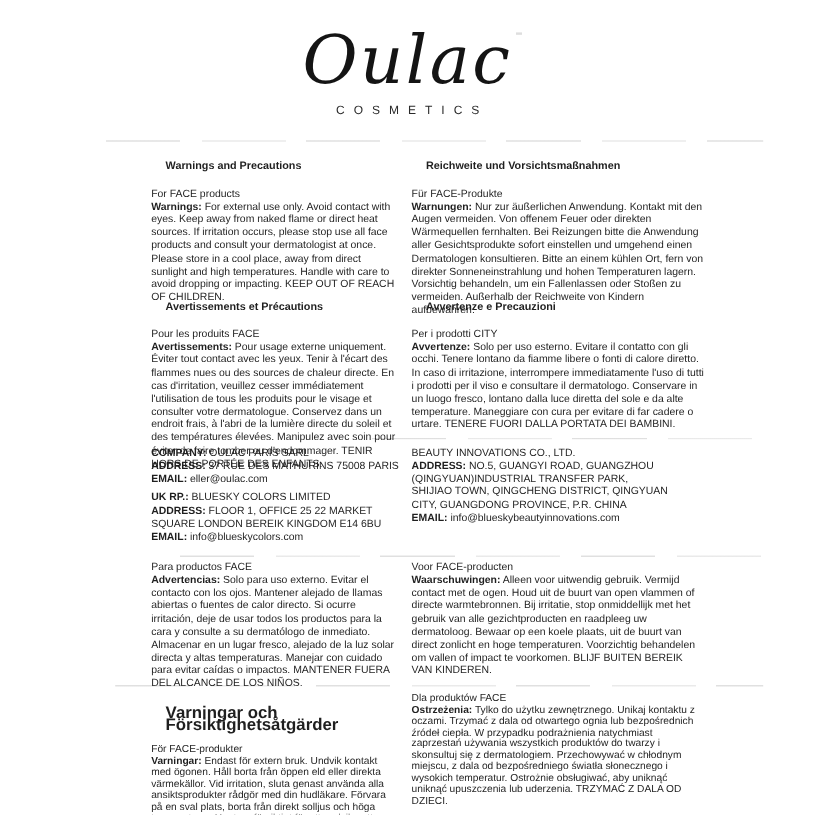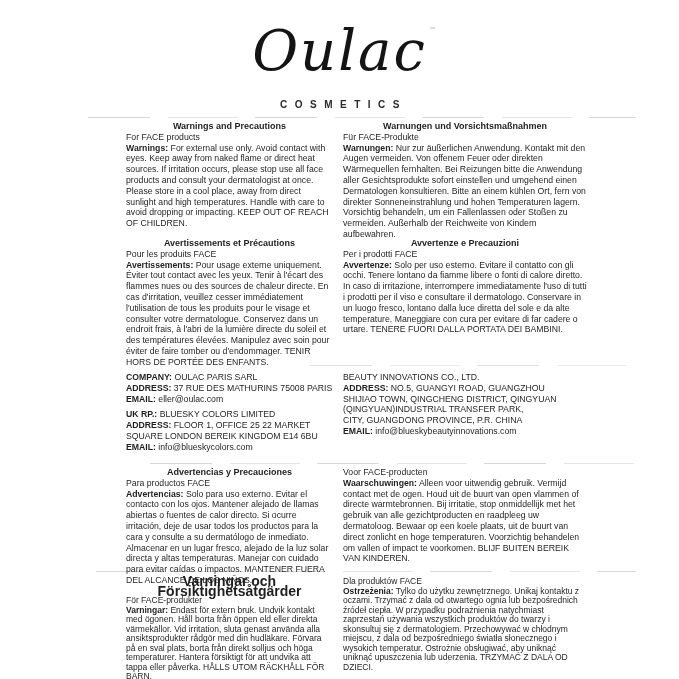--- a/index.html
+++ b/index.html
@@ -7,42 +7,42 @@
     position:relative;width:679px;height:679px;background:#ffffff;overflow:hidden;
     font-family:"Liberation Sans","DejaVu Sans",sans-serif;color:#1f1f1f;
   }
   
   .logo-block{position:absolute;top:22px;left:0;width:100%;text-align:center;}
   .logo-script{
     font-family:"DejaVu Serif",serif;font-style:italic;font-weight:400;
     font-size:56px;line-height:1.05;letter-spacing:2px;color:#141414;
   }
   .logo-tagline{
-    margin-top:18px;font-size:10px;letter-spacing:7.5px;padding-left:8px;
-    color:#2a2a2a;font-weight:700;
+    margin-top:6px;font-size:10px;letter-spacing:7.5px;padding-left:8px;
+    color:#2a2a2a;font-weight:400;
   }
   .speck{position:absolute;left:430px;top:27px;width:5px;height:2px;background:#dedede;}
   
   .divider{
     position:absolute;height:1px;opacity:.55;
     background:repeating-linear-gradient(90deg,#b9b9b9 0 62px,transparent 62px 80px,#cfcfcf 80px 150px,transparent 150px 167px);
   }
   .d1{top:117px;left:88px;width:548px;}
   .d2{top:365px;left:310px;width:326px;opacity:.45;}
   .d3{top:463px;left:150px;width:488px;}
   .d4{top:571px;left:96px;width:540px;}
   
   .content{
     position:absolute;left:126px;top:121px;width:461px;
     display:grid;grid-template-columns:207px 244px;column-gap:10px;
     grid-template-rows:117px 134px 95px 110px auto;
     font-size:8.7px;line-height:10.8px;
   }
   .sec{margin:0;}
-  .sec-title{margin:0;font-size:9px;font-weight:bold;line-height:inherit;text-align:center;}
+  .sec-title{margin:12px;font-size:9px;font-weight:bold;line-height:inherit;}
   .sec-sub{margin:0;}
   .sec-body{margin:0;}
   .lead{font-weight:bold;margin-top:10px;}
   .info-line{margin:0;}
   .info-line b{font-weight:bold;}
   .gap{margin-top:5px;}
   .tight{line-height:9.5px;font-size:8.5px;}
   .tight .sec-title{font-size:14px;}
 </style>
 </head>
@@ -62,56 +62,55 @@
   <div class="divider d4"></div>
 
   <div class="content">
 
     <section class="sec">
       <h3 class="sec-title">Warnings and Precautions</h3>
       <div class="sec-sub">For FACE products</div>
       <p class="sec-body"><b class="lead">Warnings:</b> <span>For external use only. Avoid contact with eyes. Keep away from naked flame or direct heat sources. If irritation occurs, please stop use all face products and consult your dermatologist at once. Please store in a cool place, away from direct sunlight and high temperatures. Handle with care to avoid dropping or impacting. KEEP OUT OF REACH OF CHILDREN.</span></p>
     </section>
     <section class="sec">
-      <h3 class="sec-title">Warnungen und Vorsichtsmaßnahmen</h3>
+      <h3 class="sec-title">Reichweite und Vorsichtsmaßnahmen</h3>
       <div class="sec-sub">Für FACE-Produkte</div>
       <p class="sec-body"><b class="lead">Warnungen:</b> <span>Nur zur äußerlichen Anwendung. Kontakt mit den Augen vermeiden. Von offenem Feuer oder direkten Wärmequellen fernhalten. Bei Reizungen bitte die Anwendung aller Gesichtsprodukte sofort einstellen und umgehend einen Dermatologen konsultieren. Bitte an einem kühlen Ort, fern von direkter Sonneneinstrahlung und hohen Temperaturen lagern. Vorsichtig behandeln, um ein Fallenlassen oder Stoßen zu vermeiden. Außerhalb der Reichweite von Kindern aufbewahren.</span></p>
     </section>
 
     <section class="sec">
       <h3 class="sec-title">Avertissements et Précautions</h3>
       <div class="sec-sub">Pour les produits FACE</div>
       <p class="sec-body"><b class="lead">Avertissements:</b> <span>Pour usage externe uniquement. Éviter tout contact avec les yeux. Tenir à l'écart des flammes nues ou des sources de chaleur directe. En cas d'irritation, veuillez cesser immédiatement l'utilisation de tous les produits pour le visage et consulter votre dermatologue. Conservez dans un endroit frais, à l'abri de la lumière directe du soleil et des températures élevées. Manipulez avec soin pour éviter de faire tomber ou d'endommager. TENIR HORS DE PORTÉE DES ENFANTS.</span></p>
     </section>
     <section class="sec">
       <h3 class="sec-title">Avvertenze e Precauzioni</h3>
-      <div class="sec-sub">Per i prodotti FACE</div>
+      <div class="sec-sub">Per i prodotti CITY</div>
       <p class="sec-body"><b class="lead">Avvertenze:</b> <span>Solo per uso esterno. Evitare il contatto con gli occhi. Tenere lontano da fiamme libere o fonti di calore diretto. In caso di irritazione, interrompere immediatamente l'uso di tutti i prodotti per il viso e consultare il dermatologo. Conservare in un luogo fresco, lontano dalla luce diretta del sole e da alte temperature. Maneggiare con cura per evitare di far cadere o urtare. TENERE FUORI DALLA PORTATA DEI BAMBINI.</span></p>
     </section>
 
     <section class="sec">
       <p class="info-line"><b>COMPANY:</b><span> OULAC PARIS SARL</span></p>
       <p class="info-line"><b>ADDRESS:</b><span> 37 RUE DES MATHURINS 75008 PARIS</span></p>
       <p class="info-line"><b>EMAIL:</b><span> eller@oulac.com</span></p>
       <p class="info-line gap"><b>UK RP.:</b><span> BLUESKY COLORS LIMITED</span></p>
       <p class="info-line"><b>ADDRESS:</b><span> FLOOR 1, OFFICE 25 22 MARKET</span></p>
       <p class="info-line"><b></b><span>SQUARE LONDON BEREIK KINGDOM E14 6BU</span></p>
       <p class="info-line"><b>EMAIL:</b><span> info@blueskycolors.com</span></p>
     </section>
     <section class="sec">
       <p class="info-line"><b></b><span>BEAUTY INNOVATIONS CO., LTD.</span></p>
       <p class="info-line"><b>ADDRESS:</b><span> NO.5, GUANGYI ROAD, GUANGZHOU</span></p>
+      <p class="info-line"><b></b><span>(QINGYUAN)INDUSTRIAL TRANSFER PARK,</span></p>
       <p class="info-line"><b></b><span>SHIJIAO TOWN, QINGCHENG DISTRICT, QINGYUAN</span></p>
-      <p class="info-line"><b></b><span>(QINGYUAN)INDUSTRIAL TRANSFER PARK,</span></p>
       <p class="info-line"><b></b><span>CITY, GUANGDONG PROVINCE, P.R. CHINA</span></p>
       <p class="info-line"><b>EMAIL:</b><span> info@blueskybeautyinnovations.com</span></p>
     </section>
 
     <section class="sec">
-      <h3 class="sec-title">Advertencias y Precauciones</h3>
       <div class="sec-sub">Para productos FACE</div>
       <p class="sec-body"><b class="lead">Advertencias:</b> <span>Solo para uso externo. Evitar el contacto con los ojos. Mantener alejado de llamas abiertas o fuentes de calor directo. Si ocurre irritación, deje de usar todos los productos para la cara y consulte a su dermatólogo de inmediato. Almacenar en un lugar fresco, alejado de la luz solar directa y altas temperaturas. Manejar con cuidado para evitar caídas o impactos. MANTENER FUERA DEL ALCANCE DE LOS NIÑOS.</span></p>
     </section>
     <section class="sec">
       <div class="sec-sub">Voor FACE-producten</div>
       <p class="sec-body"><b class="lead">Waarschuwingen:</b> <span>Alleen voor uitwendig gebruik. Vermijd contact met de ogen. Houd uit de buurt van open vlammen of directe warmtebronnen. Bij irritatie, stop onmiddellijk met het gebruik van alle gezichtproducten en raadpleeg uw dermatoloog. Bewaar op een koele plaats, uit de buurt van direct zonlicht en hoge temperaturen. Voorzichtig behandelen om vallen of impact te voorkomen. BLIJF BUITEN BEREIK VAN KINDEREN.</span></p>
     </section>
 
     <section class="sec tight">
       <h3 class="sec-title">Varningar och Försiktighetsåtgärder</h3>

